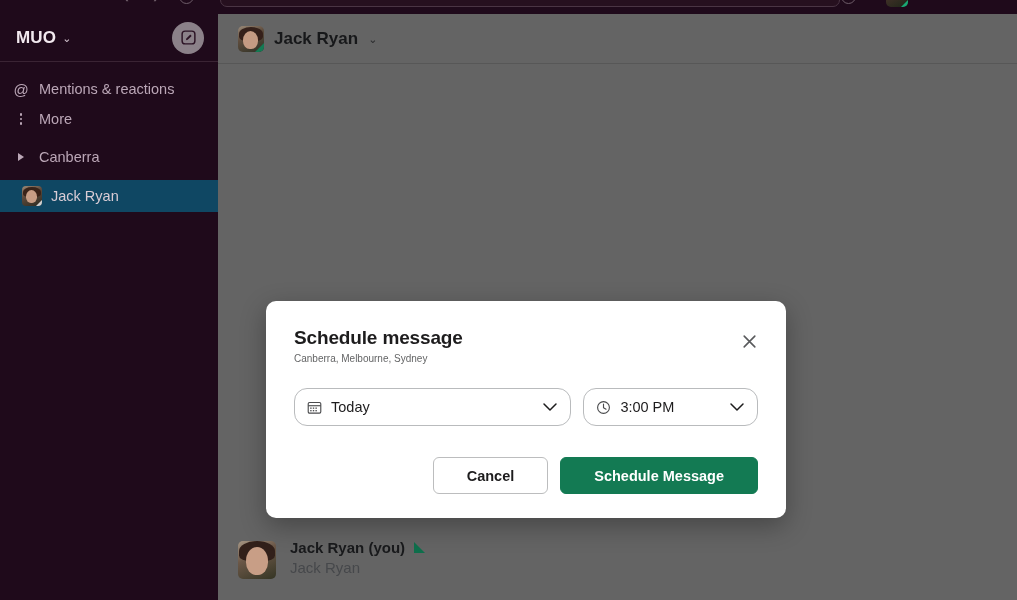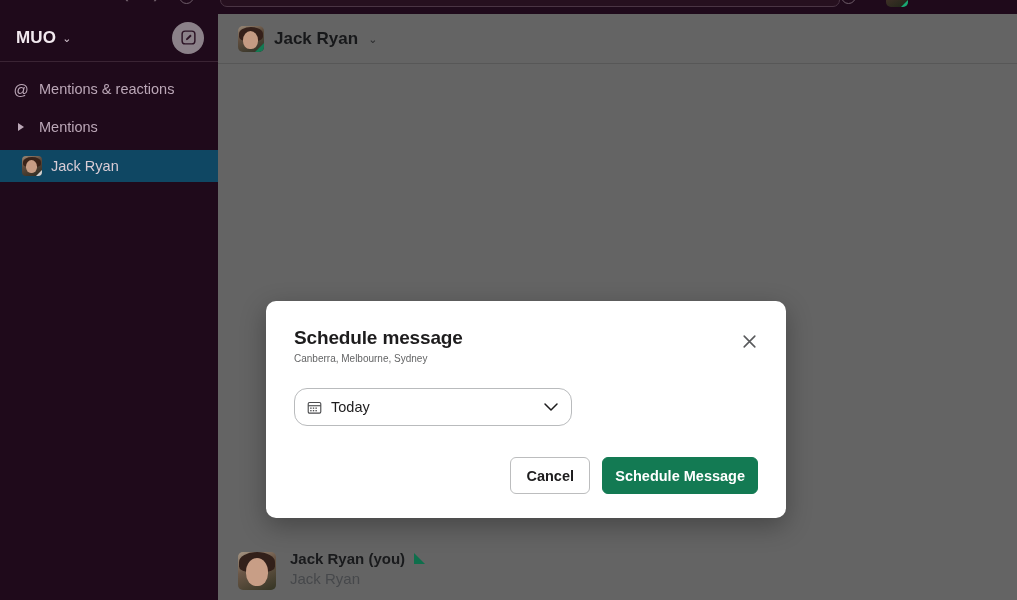--- a/index.html
+++ b/index.html
@@ -258,21 +258,21 @@
   }
   .chan-caret {
     font-size: 11px;
     color: #2a2b2d;
     position: relative;
     top: 1px;
   }
 
   .msg-area {
     position: absolute;
-    left: 0; bottom: 4px;
+    left: 0; bottom: 15px;
     width: 799px;
     height: 52px;
     padding-left: 20px;
     display: flex;
     gap: 14px;
   }
   .msg-avatar {
     width: 38px; height: 38px;
     border-radius: 5px;
     position: relative;
@@ -389,21 +389,21 @@
   }
   .btn {
     height: 37px;
     border-radius: 6px;
     font-size: 14.5px;
     font-weight: bold;
     display: flex;
     align-items: center;
     justify-content: center;
     cursor: pointer;
-    padding: 0 12px;
+    padding: 0 33px;
   }
   .btn-cancel {
     background: #fff;
     border: 1px solid #bcbdbe;
     color: #1d1c1d;
     min-width: 80px;
   }
   .btn-primary {
     background: #137a53;
     color: #ffffff;
@@ -448,28 +448,38 @@
       </div>
     </div>
 
     <div class="nav-list">
 
       <div class="nav-item">
         <span class="nav-ico">@</span>
         <span>Mentions &amp; reactions</span>
       </div>
 
+      <div class="nav-item">
+        <span class="nav-ico">
+          <span class="dots-ico">
+              <i></i>
+              <i></i>
+              <i></i>
+            </span>
+        </span>
+        <span>More</span>
+      </div>
 
       <div class="nav-gap"></div>
 
       <div class="nav-item">
         <span class="nav-ico">
             <span class="tri-ico"></span>
           </span>
-        <span>Mentions</span>
+        <span>Canberra</span>
       </div>
 
       <div class="nav-gap"></div>
 
 
       <div class="dm-row">
         <span class="dm-avatar">
           <span class="hair"></span>
           <span class="face"></span>
           <span class="presence"></span>
@@ -535,20 +545,32 @@
           </g>
         </svg>
         <span class="sel-label">Today</span>
         <span class="sel-chev">
           <svg width="16" height="10" viewBox="0 0 16 10">
             <path d="M2 2 L8 8 L14 2" stroke="#1d1c1d" stroke-width="1.5" fill="none" stroke-linecap="round" stroke-linejoin="round"></path>
           </svg>
         </span>
       </div>
 
+      <div class="sel sel-time">
+        <svg width="15" height="15" viewBox="0 0 16 16">
+          <circle cx="8" cy="8" r="6.3" fill="none" stroke="#4a4b4d" stroke-width="1.2"></circle>
+          <path d="M8 4.3 V8.2 L10.7 9.8" stroke="#4a4b4d" stroke-width="1.2" fill="none" stroke-linecap="round" stroke-linejoin="round"></path>
+        </svg>
+        <span class="sel-label">3:00 PM</span>
+        <span class="sel-chev">
+          <svg width="16" height="10" viewBox="0 0 16 10">
+            <path d="M2 2 L8 8 L14 2" stroke="#1d1c1d" stroke-width="1.5" fill="none" stroke-linecap="round" stroke-linejoin="round"></path>
+          </svg>
+        </span>
+      </div>
 
     </div>
 
     <div class="modal-actions">
       <div class="btn btn-cancel">Cancel</div>
       <div class="btn btn-primary">Schedule Message</div>
     </div>
 
   </div>
 

